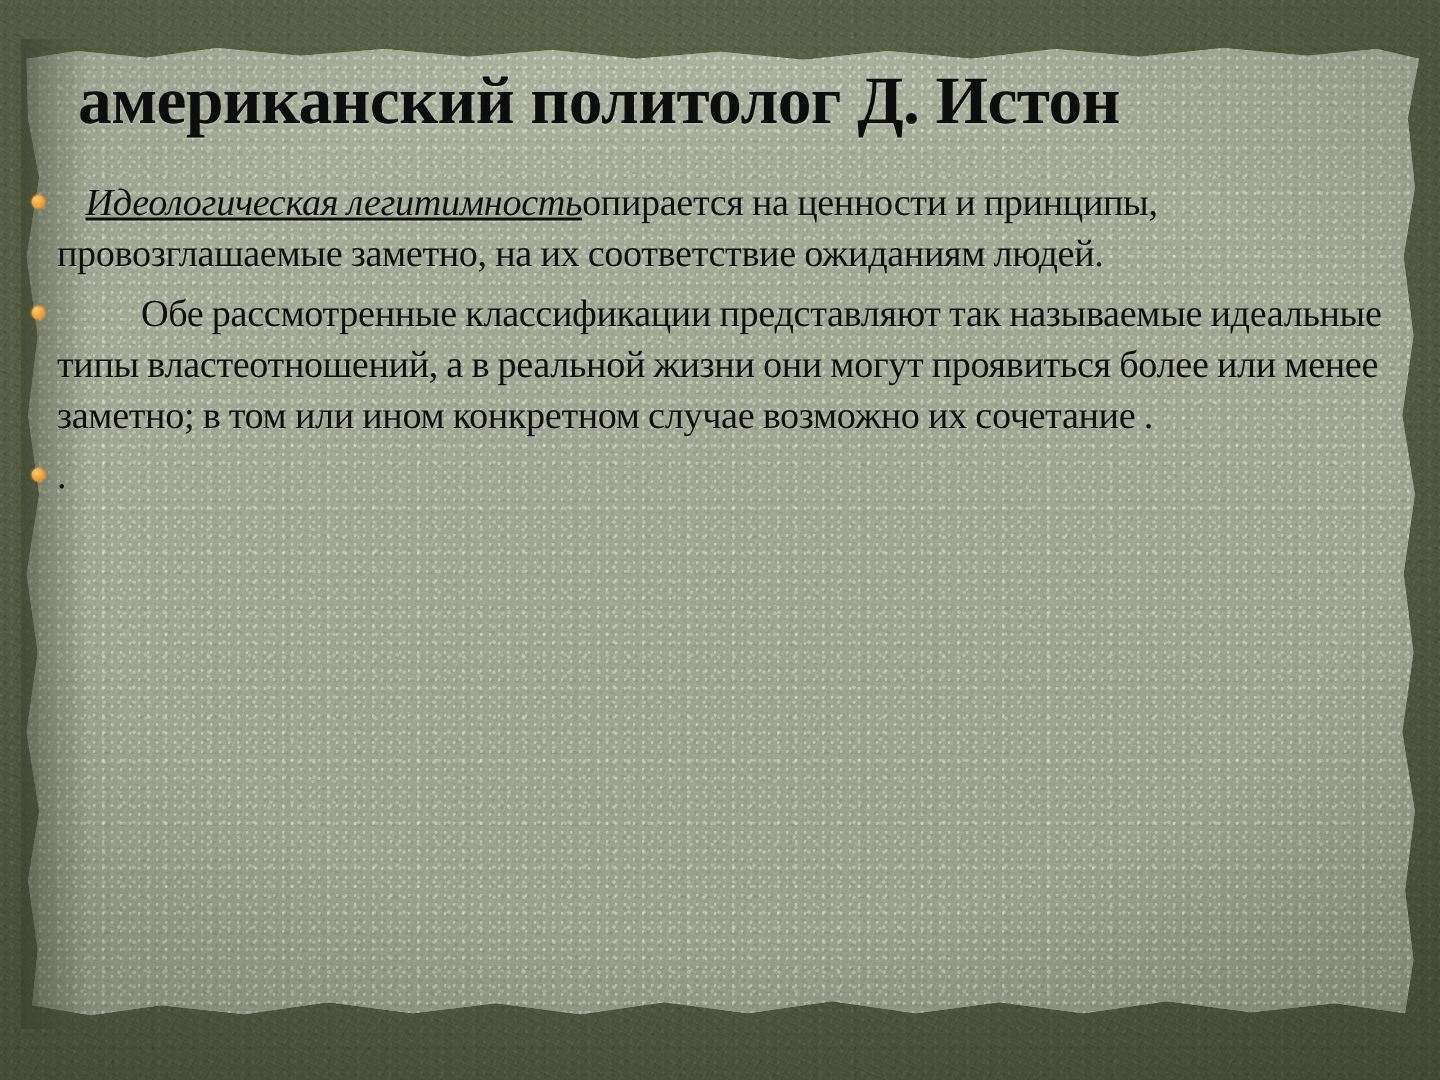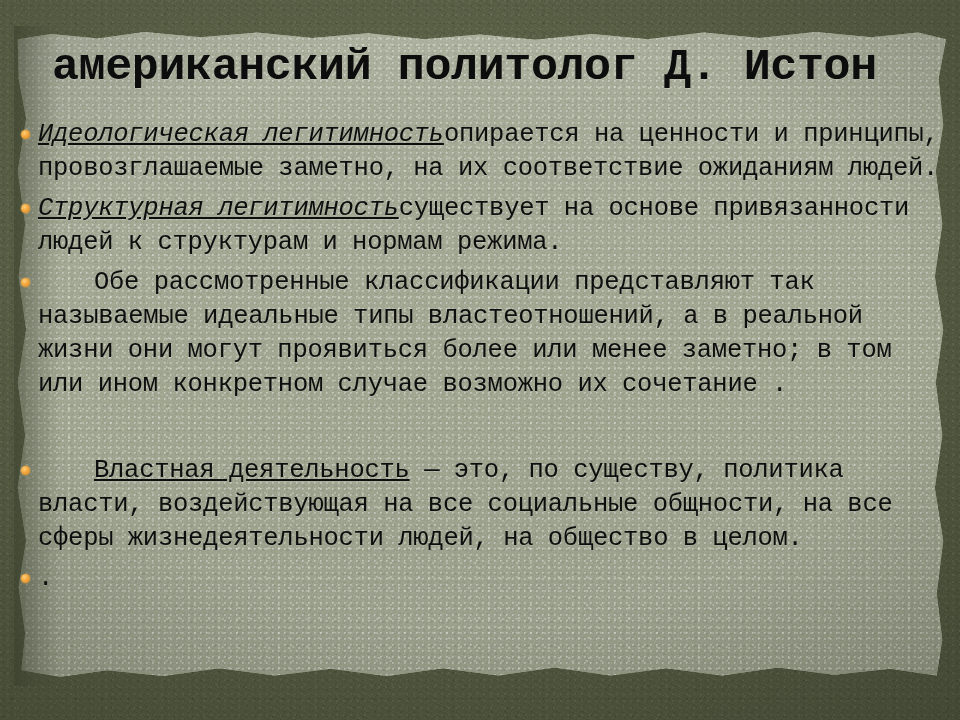--- a/index.html
+++ b/index.html
@@ -25,21 +25,20 @@
     background-color: #545b42;
     background-image:
       radial-gradient(circle at 12% 18%, rgba(255,255,255,0.055) 0 1px, transparent 1.2px),
       radial-gradient(circle at 37% 62%, rgba(0,0,0,0.09) 0 1px, transparent 1.2px),
       radial-gradient(circle at 68% 28%, rgba(255,255,255,0.045) 0 1px, transparent 1.2px),
       radial-gradient(circle at 84% 77%, rgba(0,0,0,0.08) 0 1px, transparent 1.2px),
       repeating-linear-gradient(23deg, rgba(0,0,0,0.05) 0 1px, rgba(255,255,255,0.025) 1px 2px, transparent 2px 5px),
       repeating-linear-gradient(-61deg, rgba(0,0,0,0.045) 0 1px, rgba(255,255,255,0.02) 1px 2px, transparent 2px 6px),
       linear-gradient(160deg, #5e6549 0%, #555c42 40%, #4c533c 100%);
     background-size: 7px 7px, 9px 9px, 11px 11px, 13px 13px, auto, auto, auto;
-    font-family: Liberation Mono, monospace;
   }
 
   
   #paper {
     position: absolute;
     left: 14px;
     top: 26px;
     width: 932px;
     height: 660px;
     background-color: #a3a894;
@@ -149,20 +148,21 @@
     line-height: 34px;
     color: #0e0e0e;
     letter-spacing: -0.25px;
     word-spacing: -0.5px;
     text-shadow: 0 1px 0 rgba(255,255,255,0.13);
   }
   .bullet-text .lead-i {
     font-style: italic;
     text-decoration: underline;
     text-underline-offset: 2px;
+    margin-left: 19px;
   }
   .bullet-text .lead-u {
     text-decoration: underline;
     text-underline-offset: 2px;
   }
   .bullet-text .indent { display: inline-block; width: 56px; }
 </style>
 </head>
 <body>
 
@@ -176,29 +176,21 @@
 
     <div id="title">американский политолог Д. Истон</div>
 
     <div id="bullets">
         <div class="bullet-row">
           <span class="marker"></span>
           <div class="bullet-text"><span class="lead-i">Идеологическая легитимность</span><span>опирается на ценности и принципы, провозглашаемые заметно, на их соответствие ожиданиям людей.</span></div>
         </div>
         <div class="bullet-row">
           <span class="marker"></span>
-          <div class="bullet-text"><span class="lead-i">Структурная легитимность</span><span>существует на основе привязанности людей к структурам и нормам режима.</span></div>
-        </div>
-        <div class="bullet-row">
-          <span class="marker"></span>
           <div class="bullet-text"><span class="indent"></span><span>Обе рассмотренные классификации представляют  так называемые идеальные типы властеотношений, а в реальной жизни они могут проявиться более или менее заметно; в том или ином конкретном случае возможно их сочетание .</span></div>
-        </div>
-        <div class="bullet-row gap-before">
-          <span class="marker"></span>
-          <div class="bullet-text"><span class="indent"></span><span class="lead-u">Властная деятельность</span><span> — это, по существу, политика   власти, воздействующая на все социальные общности, на все сферы жизнедеятельности людей, на общество в целом.</span></div>
         </div>
         <div class="bullet-row">
           <span class="marker"></span>
           <div class="bullet-text"><span>.</span></div>
         </div>
       </div>
 
   </div>
 </div>
 

